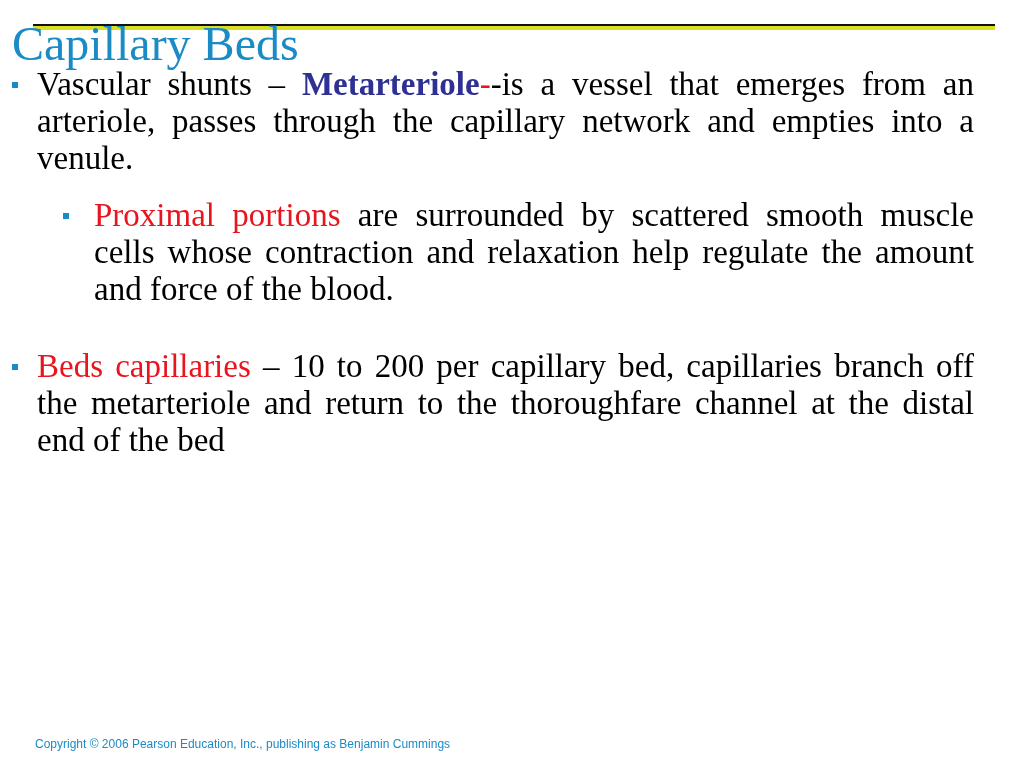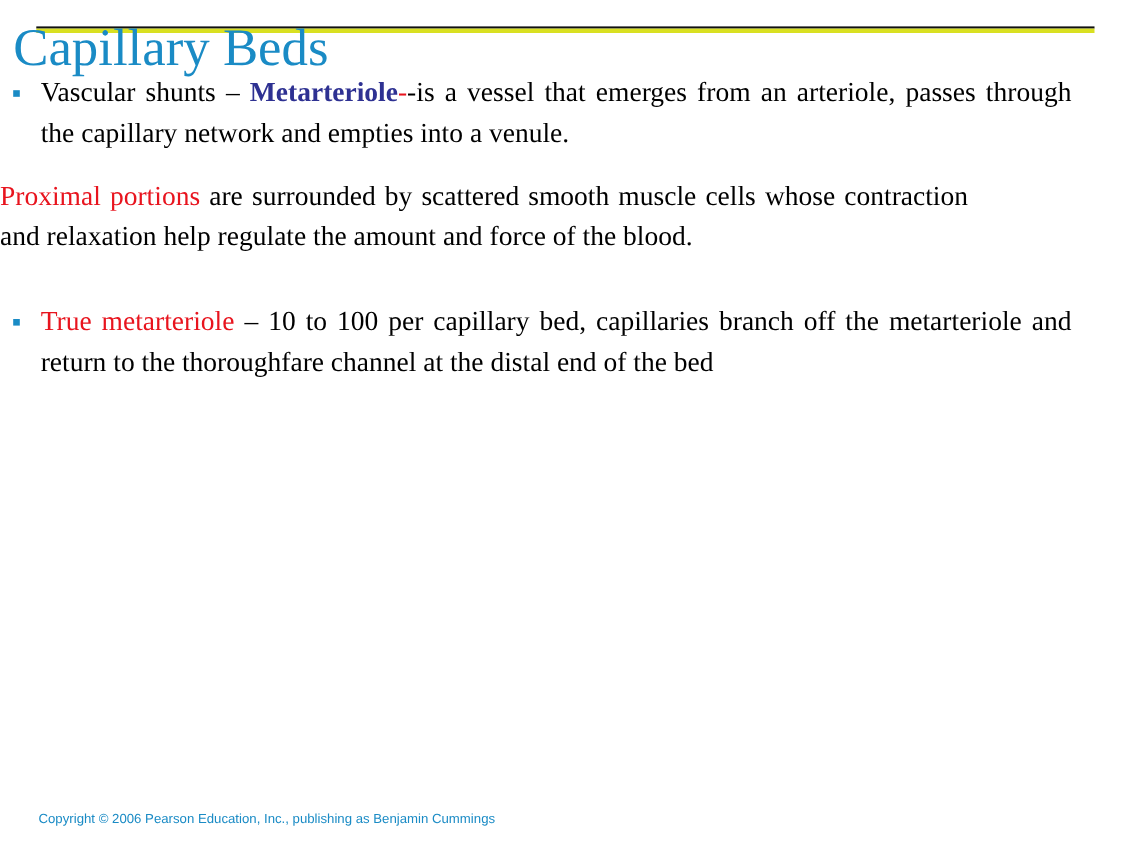--- a/index.html
+++ b/index.html
@@ -7,23 +7,23 @@
       width: 1024px; height: 768px; background: #ffffff; position: relative; overflow: hidden;
       font-family: "Liberation Serif", "DejaVu Serif", serif;
     }
     .rule-black { position: absolute; left: 33px; top: 24px; width: 962px; height: 2px; background: #111111; }
     .rule-yellow { position: absolute; left: 33px; top: 26px; width: 962px; height: 4px; background: #d9e021; }
     .title {
       position: absolute; left: 12px; top: 22px; margin: 0;
       font-size: 48px; font-weight: normal; color: #1a8bc5; line-height: 44px;
     }
     .content { position: absolute; left: 0; top: 66px; width: 1024px; }
-    .item { position: relative; font-size: 25px; line-height: 37px; color: #000; text-align: justify; }
+    .item { position: relative; font-size: 33px; line-height: 37px; color: #000; text-align: justify; }
     .lvl1 { margin-left: 37px; width: 937px; }
-    .lvl2 { width: 880px; }
+    .lvl2 { margin-left: 94px; width: 880px; }
     .bullet {
       position: absolute; width: 6px; height: 6px; background: #1a8bc5; top: 16px;
     }
     .lvl1 .bullet { left: -25px; }
     .lvl2 .bullet { left: -31px; }
     .gap { height: 20px; }
     .red { color: #e8141e; }
     .navy { color: #2e3192; font-weight: bold; }
     .magenta { color: #ec00ec; font-weight: bold; }
     .redbold { color: #e8141e; font-weight: bold; }
@@ -54,21 +54,21 @@
     <span class="red">Proximal portions</span><span> are surrounded by scattered smooth muscle cells whose contraction and relaxation help regulate the amount and force of the blood.</span>
   </div>
 
   <div class="gap"></div>
 
 
   <div class="gap"></div>
 
   <div class="item lvl1">
     <span class="bullet"></span>
-    <span class="red">True metarteriole</span><span> – 10 to 100 per capillary bed, capillaries branch off the metarteriole and return to the thoroughfare channel at the distal end of the bed</span>
+    <span class="red">Beds capillaries</span><span> – 10 to 200 per capillary bed, capillaries branch off the metarteriole and return to the thoroughfare channel at the distal end of the bed</span>
   </div>
 
   <div class="gap"></div>
 
 
 </div>
 
 <div class="footer">Copyright © 2006 Pearson Education, Inc., publishing as Benjamin Cummings</div>
 
 </body></html>

